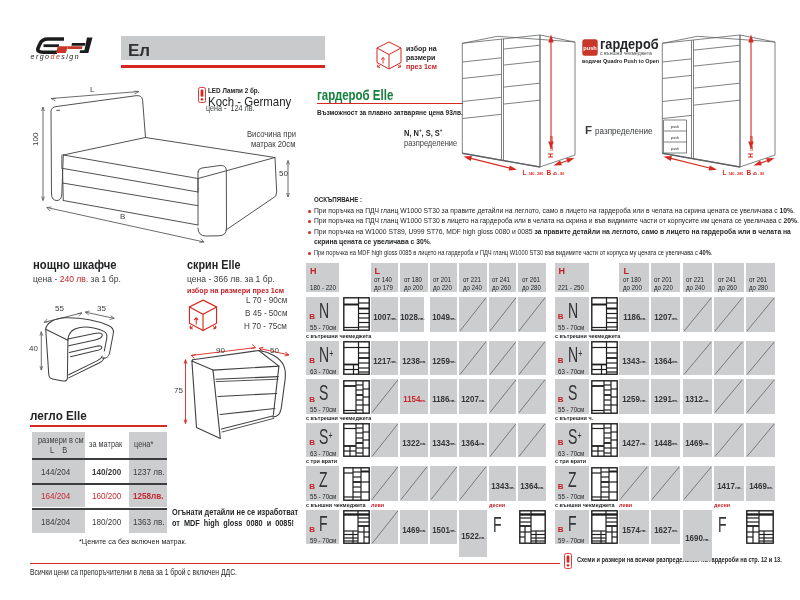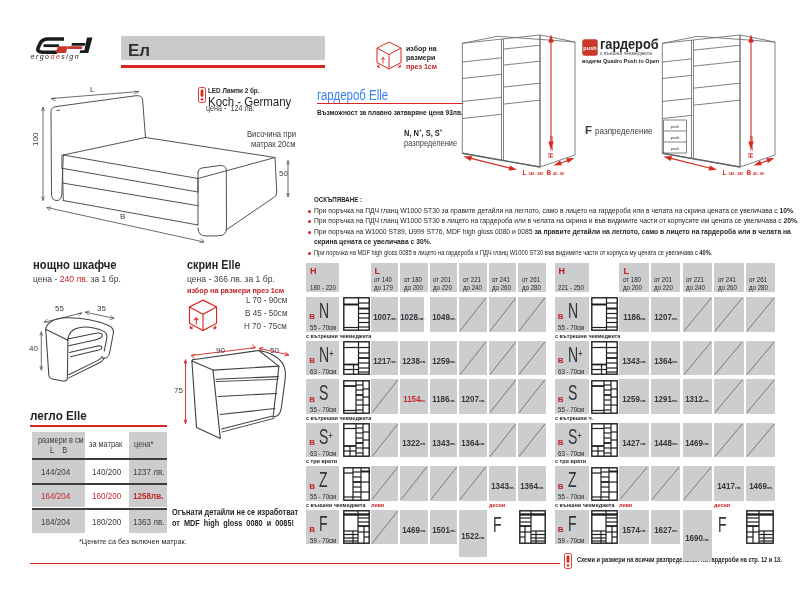--- a/index.html
+++ b/index.html
@@ -85,21 +85,21 @@
 <path d="M13,1 L25,7 L25,21.5 L13,28 L1,21.5 L1,7 Z"></path>
 <path d="M1,7 L13,13.5 L25,7 M13,13.5 L13,28"></path>
 <path d="M7,22.5 L7,16.5 M7,16.5 l-1.8,2.2 M7,16.5 l1.8,2.2" stroke-width="0.9"></path>
 <path d="M4,24.5 l-2.6,1.4 M1.4,25.9 l2.6,0.6 M1.4,25.9 l0.6,-2.4" stroke-width="0.9"></path>
 <path d="M22,24.5 l2.6,1.4 M24.6,25.9 l-2.6,0.6 M24.6,25.9 l-0.6,-2.4" stroke-width="0.9"></path>
 </g>
     </svg>
 <div class="a" style="left:406px;top:44px;font-size:8px;font-weight:bold;color:#232527;white-space:nowrap;"><span class="cnd">избор на</span></div>
 <div class="a" style="left:406px;top:53px;font-size:8px;font-weight:bold;color:#232527;white-space:nowrap;"><span class="cnd">размери</span></div>
 <div class="a" style="left:406px;top:62px;font-size:8px;font-weight:bold;color:#c32127;white-space:nowrap;"><span class="cnd">през 1см</span></div>
-<div class="a" style="left:316.5px;top:87px;font-size:14px;font-weight:normal;color:#3b82f6;white-space:nowrap;"><span style="display:inline-block;transform:scaleX(0.82);transform-origin:0 0;white-space:nowrap;">гардероб Elle</span></div>
+<div class="a" style="left:316.5px;top:87px;font-size:14px;font-weight:bold;color:#15803d;white-space:nowrap;"><span style="display:inline-block;transform:scaleX(0.82);transform-origin:0 0;white-space:nowrap;">гардероб Elle</span></div>
 <div class="a " style="left:316.5px;top:102.6px;width:146px;height:1.8px;background:#d6281e;"></div>
 <div class="a" style="left:316.5px;top:107.5px;font-size:7.8px;font-weight:bold;color:#232527;white-space:nowrap;"><span style="display:inline-block;transform:scaleX(0.84);transform-origin:0 0;white-space:nowrap;">Възможност за плавно затваряне цена 93лв.</span></div>
 <div class="a" style="left:404px;top:126.5px;font-size:8.5px;font-weight:bold;color:#232527;white-space:nowrap;"><span class="cnd">N, N<sup style="font-size:5px">+</sup>, S, S<sup style="font-size:5px">+</sup></span></div>
 <div class="a" style="left:403.5px;top:138px;font-size:8.5px;font-weight:normal;color:#3a3c3e;white-space:nowrap;"><span class="cnd">разпределение</span></div>
 <div class="a" style="left:585px;top:124px;font-size:11.5px;font-weight:normal;color:#3a3c3e;white-space:nowrap;"><span style="font-weight:bold;font-size:11.5px">F</span>&nbsp;<span class="cnd9" style="font-size:9px">разпределение</span></div>
 <svg class="a" style="left:582px;top:38.5px" width="16" height="17" viewBox="0 0 16 17">
 <rect x="0.3" y="0.3" width="15.4" height="16.4" rx="2.5" fill="#c8372a"></rect>
 <text x="8" y="11" font-size="5.6" font-weight="bold" fill="#fff" text-anchor="middle">push</text>
 </svg>
 <div class="a" style="left:600px;top:35.5px;font-size:14.5px;font-weight:bold;color:#232527;white-space:nowrap;"><span class="cnd">гардероб</span></div>
@@ -264,38 +264,39 @@
 <div class="a g" style="left:32.3px;top:510.4px;width:52.5px;height:23.1px;"></div>
 <div class="a g" style="left:128.5px;top:510.4px;width:38.5px;height:23.1px;"></div>
 <div class="a " style="left:32.3px;top:458.4px;width:134.7px;height:1.9px;background:#3a3c3e;"></div>
 <div class="a " style="left:32.3px;top:483.2px;width:134.7px;height:1.9px;background:#3a3c3e;"></div>
 <div class="a " style="left:32.3px;top:508.0px;width:134.7px;height:1.9px;background:#3a3c3e;"></div>
 <div class="a" style="left:38px;top:435.5px;font-size:8.2px;font-weight:normal;color:#3a3c3e;white-space:nowrap;"><span class="cnd9">размери в см</span></div>
 <div class="a" style="left:50px;top:445.5px;font-size:8.2px;font-weight:normal;color:#3a3c3e;white-space:nowrap;"><span class="cnd9">L&nbsp;&nbsp;&nbsp;&nbsp;B</span></div>
 <div class="a" style="left:89px;top:440px;font-size:8.2px;font-weight:normal;color:#3a3c3e;white-space:nowrap;"><span class="cnd9">за матрак</span></div>
 <div class="a" style="left:134px;top:440px;font-size:8.2px;font-weight:normal;color:#3a3c3e;white-space:nowrap;"><span class="cnd9">цена*</span></div>
 <div class="a" style="left:41px;top:466.55px;font-size:9px;font-weight:normal;color:#3a3c3e;white-space:nowrap;"><span class="cnd9">144/204</span></div>
-<div class="a" style="left:92px;top:466.55px;font-size:9px;font-weight:normal;color:#3a3c3e;white-space:nowrap;"><span class="cnd9">140/200</span></div>
+<div class="a" style="left:92px;top:466.55px;font-size:9px;font-weight:bold;color:#3a3c3e;white-space:nowrap;"><span class="cnd9">140/200</span></div>
 <div class="a" style="left:133px;top:466.55px;font-size:9px;font-weight:normal;color:#3a3c3e;white-space:nowrap;"><span class="cnd9" style="font-weight:normal">1237 лв.</span></div>
 <div class="a" style="left:41px;top:491.05px;font-size:9px;font-weight:normal;color:#c62a30;white-space:nowrap;"><span class="cnd9">164/204</span></div>
 <div class="a" style="left:92px;top:491.05px;font-size:9px;font-weight:normal;color:#c62a30;white-space:nowrap;"><span class="cnd9">160/200</span></div>
 <div class="a" style="left:133px;top:491.05px;font-size:9px;font-weight:normal;color:#c62a30;white-space:nowrap;"><span class="cnd9" style="font-weight:bold">1258лв.</span></div>
 <div class="a" style="left:41px;top:516.9499999999999px;font-size:9px;font-weight:normal;color:#3a3c3e;white-space:nowrap;"><span class="cnd9">184/204</span></div>
 <div class="a" style="left:92px;top:516.9499999999999px;font-size:9px;font-weight:normal;color:#3a3c3e;white-space:nowrap;"><span class="cnd9">180/200</span></div>
 <div class="a" style="left:133px;top:516.9499999999999px;font-size:9px;font-weight:normal;color:#3a3c3e;white-space:nowrap;"><span class="cnd9" style="font-weight:normal">1363 лв.</span></div>
 <div class="a" style="left:79px;top:537px;font-size:8px;font-weight:normal;color:#232527;white-space:nowrap;"><span class="cnd9">*Цените са без включен матрак.</span></div>
 <div class="a" style="left:172px;top:506.5px;font-size:8.3px;font-weight:bold;color:#232527;white-space:nowrap;"><span class="cnd">Огънати детайли не се изработват</span></div>
 <div class="a" style="left:172px;top:517.5px;font-size:8.3px;font-weight:bold;color:#232527;white-space:nowrap;"><span class="cnd">от&nbsp; MDF&nbsp; high&nbsp; gloss&nbsp; 0080&nbsp; и&nbsp; 0085!</span></div>
 <div class="a " style="left:30px;top:562.6px;width:529.5px;height:1.7px;background:#d6281e;"></div>
 <svg class="a" style="left:563.5px;top:552.5px" width="8.0" height="16.0" viewBox="0 0 8 16">
 <rect x="0.5" y="0.5" width="7" height="15" rx="1.8" fill="none" stroke="#d6281e" stroke-width="0.9"></rect>
 <rect x="2.6" y="2.6" width="2.8" height="7.2" rx="1.2" fill="#d6281e"></rect>
 <rect x="2.6" y="11.2" width="2.8" height="2.4" rx="1.1" fill="#d6281e"></rect>
 </svg>
 <div class="a" style="left:577px;top:555.5px;font-size:6.8px;font-weight:bold;color:#232527;white-space:nowrap;"><span style="display:inline-block;transform:scaleX(0.835);transform-origin:0 0;white-space:nowrap;">Схеми и размери на всички разпределения на гардероби на стр. 12 и 13.</span></div>
+<div class="a" style="left:30px;top:566.5px;font-size:8.3px;font-weight:normal;color:#232527;white-space:nowrap;"><span style="display:inline-block;transform:scaleX(0.815);transform-origin:0 0;white-space:nowrap;">Всички цени са препоръчителни в лева за 1 брой с включен ДДС.</span></div>
 <div class="a g" style="left:306px;top:263px;width:33.2px;height:29.2px;"></div>
 <div class="a" style="left:310px;top:266px;font-size:9px;font-weight:bold;color:#c32127;white-space:nowrap;">H</div>
 <div class="a" style="left:309.5px;top:284.3px;font-size:6.8px;font-weight:normal;color:#232527;white-space:nowrap;"><span class="cnd9">180 - 220</span></div>
 <div class="a g" style="left:370.5px;top:263px;width:27.8px;height:29.2px;"></div>
 <div class="a" style="left:374.5px;top:266px;font-size:9px;font-weight:bold;color:#c32127;white-space:nowrap;">L</div>
 <div class="a" style="left:374.0px;top:276.2px;font-size:6.8px;font-weight:normal;color:#232527;white-space:nowrap;"><span class="cnd9">от 140</span></div>
 <div class="a" style="left:374.0px;top:283.6px;font-size:6.8px;font-weight:normal;color:#232527;white-space:nowrap;"><span class="cnd9">до 179</span></div>
 <div class="a g" style="left:400.0px;top:263px;width:27.8px;height:29.2px;"></div>
 <div class="a" style="left:403.5px;top:276.2px;font-size:6.8px;font-weight:normal;color:#232527;white-space:nowrap;"><span class="cnd9">от 180</span></div>
 <div class="a" style="left:403.5px;top:283.6px;font-size:6.8px;font-weight:normal;color:#232527;white-space:nowrap;"><span class="cnd9">до 200</span></div>

